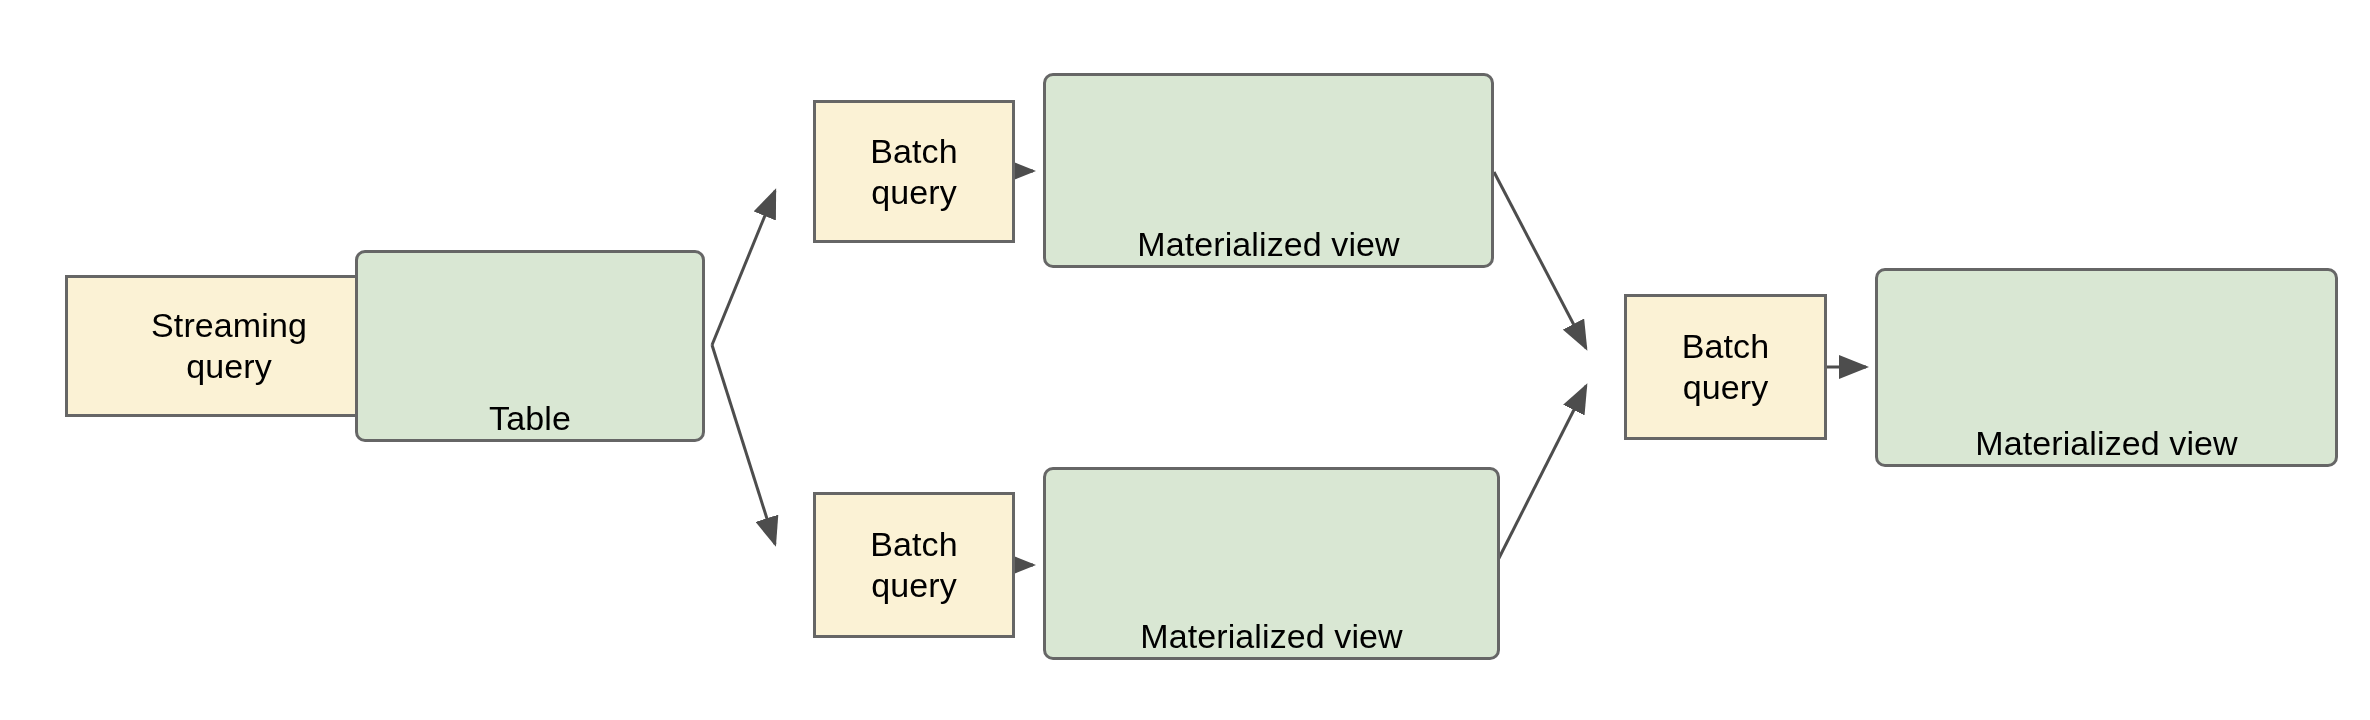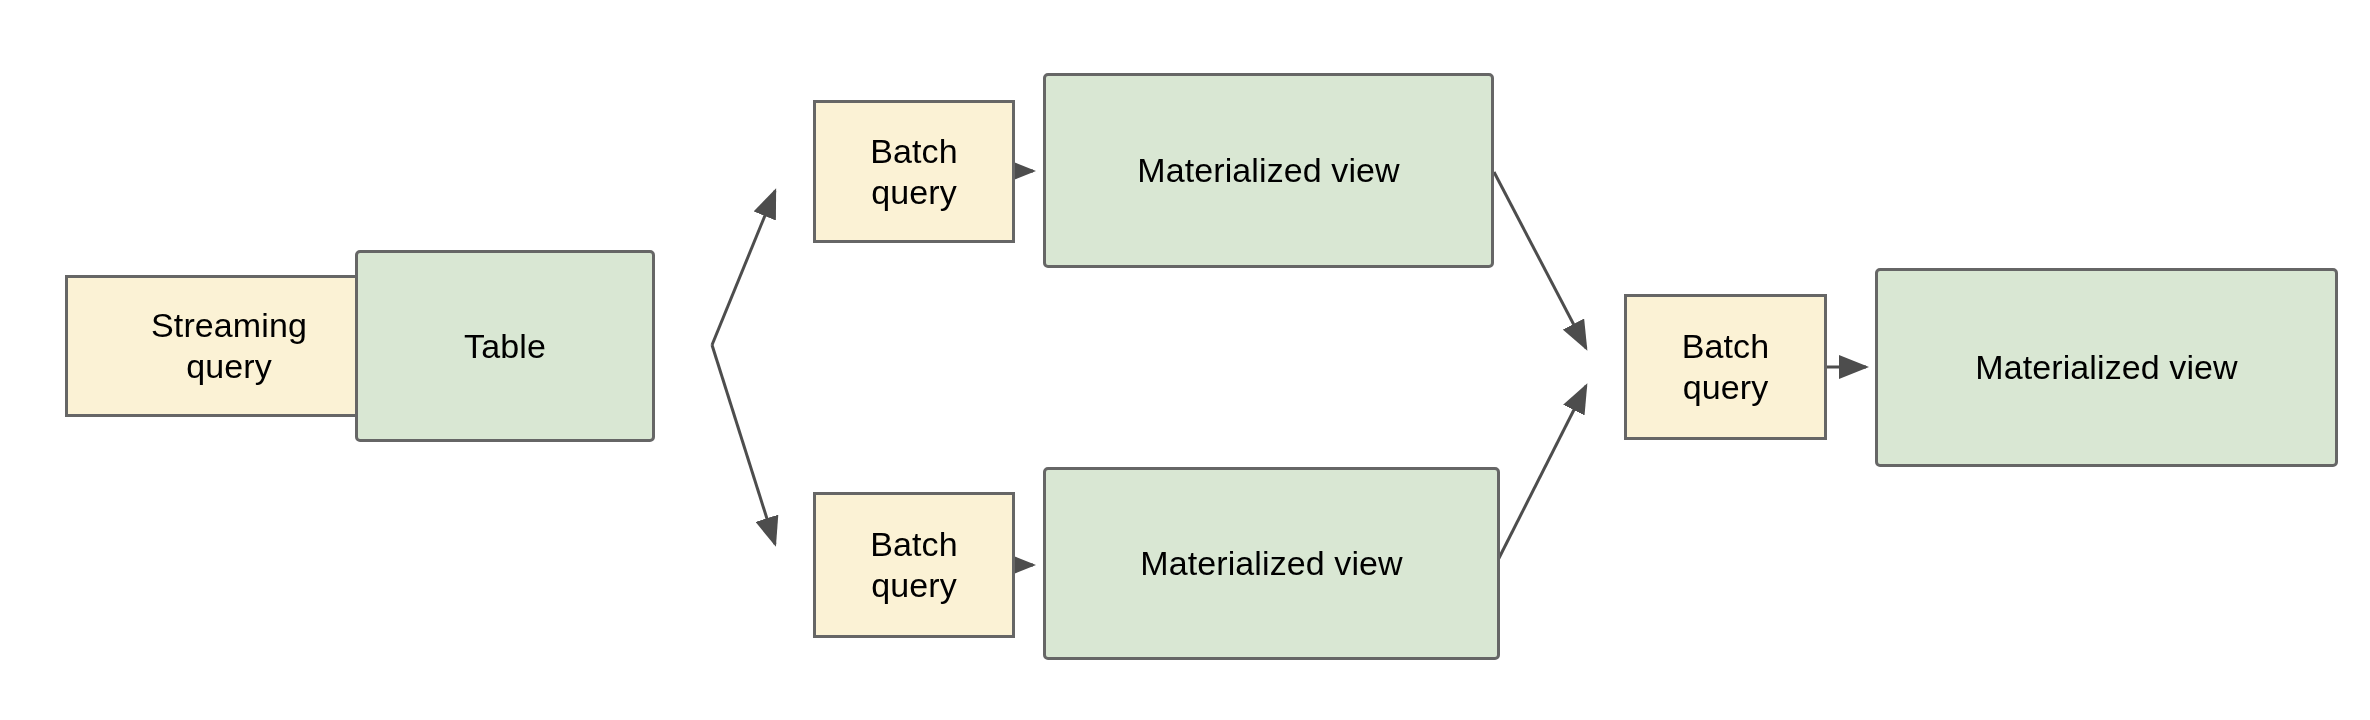--- a/index.html
+++ b/index.html
@@ -40,21 +40,22 @@
     letter-spacing: 0.1px;
     border: 3px solid #666666;
     white-space: pre-line;
   }
   .node-query {
     background: #fbf2d5;
     margin-left: 32px;
   }
   .node-store {
     background: #d9e7d3;
-    border-radius: 5px;
+    border-radius: 10px;
+    align-items: flex-end;
   }
   .node-label {
     display: block;
     white-space: pre-line;
   }
 </style>
 </head>
 <body>
 
 <div id="diagram-canvas" style="background: rgb(255, 255, 255);">
@@ -75,21 +76,21 @@
         <path d="M 1498 560 L 1586 386" fill="none" stroke="#4d4d4d" stroke-width="3" marker-end="url(#arrow-head)"></path>
         <path d="M 1795 367 L 1866 367" fill="none" stroke="#4d4d4d" stroke-width="3" marker-end="url(#arrow-head)"></path>
       </g>
   </svg>
 
   <div class="node node-query" style="left: 33px; top: 275px; width: 328px; height: 142px; background: rgb(251, 242, 213); border-color: rgb(102, 102, 102); color: rgb(0, 0, 0);">
     <span class="node-label">Streaming
 query</span>
   </div>
 
-  <div class="node node-store" style="left: 355px; top: 250px; width: 300px; height: 192px; background: rgb(217, 231, 211); border-color: rgb(102, 102, 102); color: rgb(0, 0, 0);">
+  <div class="node node-store" style="left: 355px; top: 250px; width: 350px; height: 192px; background: rgb(217, 231, 211); border-color: rgb(102, 102, 102); color: rgb(0, 0, 0);">
     <span class="node-label">Table</span>
   </div>
 
   <div class="node node-query" style="left: 781px; top: 100px; width: 202px; height: 143px; background: rgb(251, 242, 213); border-color: rgb(102, 102, 102); color: rgb(0, 0, 0);">
     <span class="node-label">Batch
 query</span>
   </div>
 
   <div class="node node-store" style="left: 1043px; top: 73px; width: 451px; height: 195px; background: rgb(217, 231, 211); border-color: rgb(102, 102, 102); color: rgb(0, 0, 0);">
     <span class="node-label">Materialized view</span>

